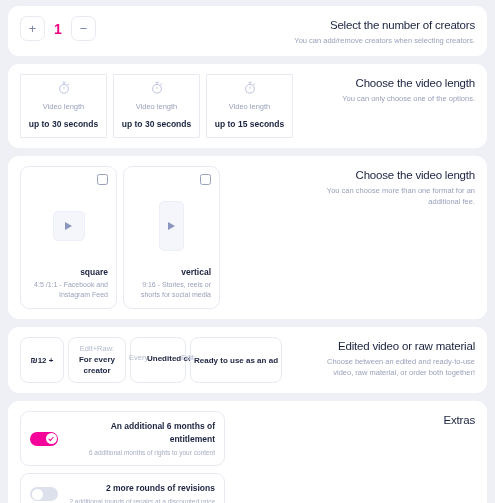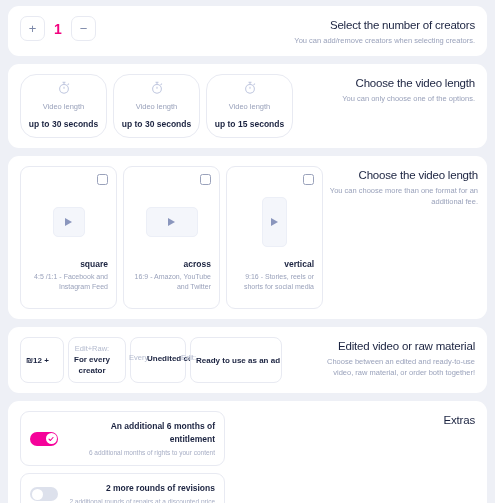--- a/index.html
+++ b/index.html
@@ -29,52 +29,52 @@
   .step-btn {
     width: 25px; height: 25px; border: 1px solid #e8eaf2; border-radius: 7px;
     background: #fff; display: flex; align-items: center; justify-content: center;
     color: #7b87a8; font-size: 13px; line-height: 1;
   }
   .step-val { font-size: 14px; font-weight: bold; color: #f2027f; width: 16px; text-align: center; }
 
   
   .opt-row { display: flex; gap: 6px; }
   .len-card {
-    width: 87px; height: 64px; border: 1px solid #e8eaf2; border-radius: 16px;
+    width: 87px; height: 64px; border: 1px solid #e8eaf2; border-radius: 1px;
     background: #fff; padding: 6px 7px 7px; text-align: center;
     display: flex; flex-direction: column; align-items: center; justify-content: space-between;
   }
   .len-lbl { font-size: 7.5px; color: #9aa2bb; line-height: 10px; }
   .len-val { font-size: 8.5px; font-weight: bold; color: #1b2340; line-height: 11px; }
   .stopwatch { width: 14px; height: 14px; opacity: .75; }
 
   
   .fmt-card {
     width: 97px; height: 143px; border: 1px solid #e8eaf2; border-radius: 9px;
-    background: #fff; padding: 7px 8px 16px; display: flex; flex-direction: column;
+    background: #fff; padding: 7px 8px 8px; display: flex; flex-direction: column;
     position: relative;
   }
   .cbox { width: 11px; height: 11px; border: 1.4px solid #9aa2bb; border-radius: 2.5px; align-self: flex-end; background:#fff; }
   .thumb-wrap { flex: 1; display: flex; align-items: center; justify-content: center; }
   .thumb {
     background: #f4f6fb; border: 1px solid #eceff7; border-radius: 5px;
     display: flex; align-items: center; justify-content: center;
   }
   .thumb.square { width: 32px; height: 30px; }
   .thumb.across { width: 52px; height: 30px; }
   .thumb.vertical { width: 25px; height: 50px; }
   .play { width: 0; height: 0; border-left: 7px solid #8a96bd; border-top: 4.5px solid transparent; border-bottom: 4.5px solid transparent; }
   .fmt-name { font-size: 8.5px; font-weight: bold; color: #1b2340; text-align: right; line-height: 12px; }
   .fmt-desc { font-size: 7px; color: #9aa2bb; text-align: right; line-height: 10px; margin-top: 2px; }
 
   
   .chip-row { display: flex; gap: 4px; align-items: stretch; position: relative; }
   .chip {
     border: 1px solid #e8eaf2; border-radius: 8px; background: #fff;
-    display: flex; align-items: center; 
+    display: flex; align-items: center; justify-content: center;
     padding: 6px 5px; min-height: 40px; text-align: center; position: relative;
   }
   .chip.price { width: 44px; }
   .chip.mid { width: 58px; }
   .chip.wide { width: 56px; }
   .chip.wide2 { width: 92px; }
   .chip-strong { font-size: 8px; font-weight: bold; color: #1b2340; line-height: 11px; white-space: nowrap; }
   .chip-soft { font-size: 7.5px; color: #b3bace; line-height: 10px; }
   .chip-stack { display: flex; flex-direction: column; align-items: center; justify-content: center; }
   .ovl { position: absolute; white-space: nowrap; }
@@ -166,30 +166,20 @@
           <div class="thumb square">
             <span class="play"></span>
           </div>
         </div>
         <div class="fmt-name">square</div>
         <div class="fmt-desc">4:5 /1:1 - Facebook and Instagram Feed</div>
       </div>
       <div class="fmt-card">
         <span class="cbox"></span>
         <div class="thumb-wrap">
-          <div class="thumb across">
-            <span class="play"></span>
-          </div>
-        </div>
-        <div class="fmt-name">across</div>
-        <div class="fmt-desc">16:9 - Amazon, YouTube and Twitter</div>
-      </div>
-      <div class="fmt-card">
-        <span class="cbox"></span>
-        <div class="thumb-wrap">
           <div class="thumb vertical">
             <span class="play"></span>
           </div>
         </div>
         <div class="fmt-name">vertical</div>
         <div class="fmt-desc">9:16 - Stories, reels or shorts for social media</div>
       </div>
     </div>
     <div class="headings" style="max-width:155px">
       <div class="h-title">Choose the video length</div>

